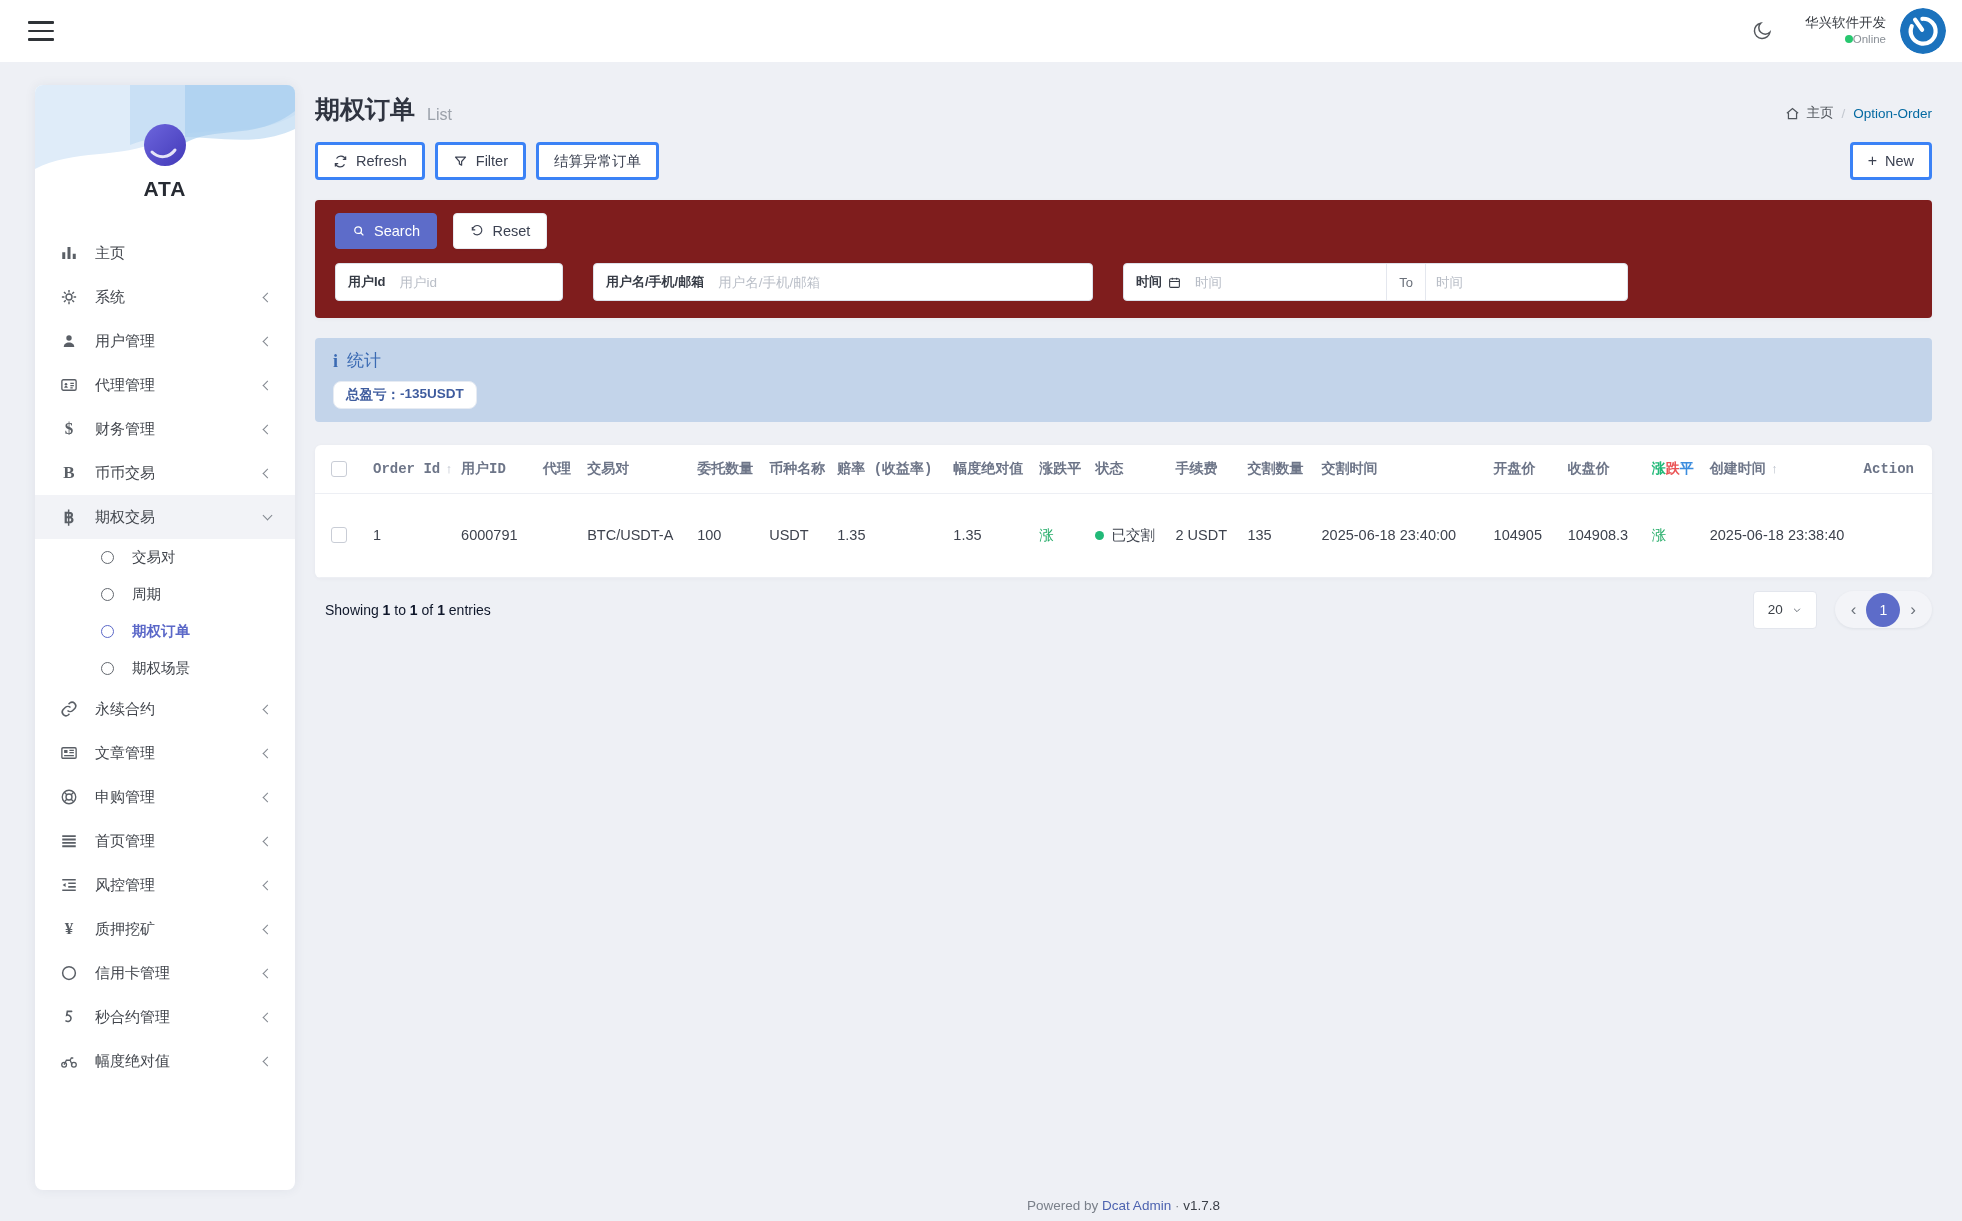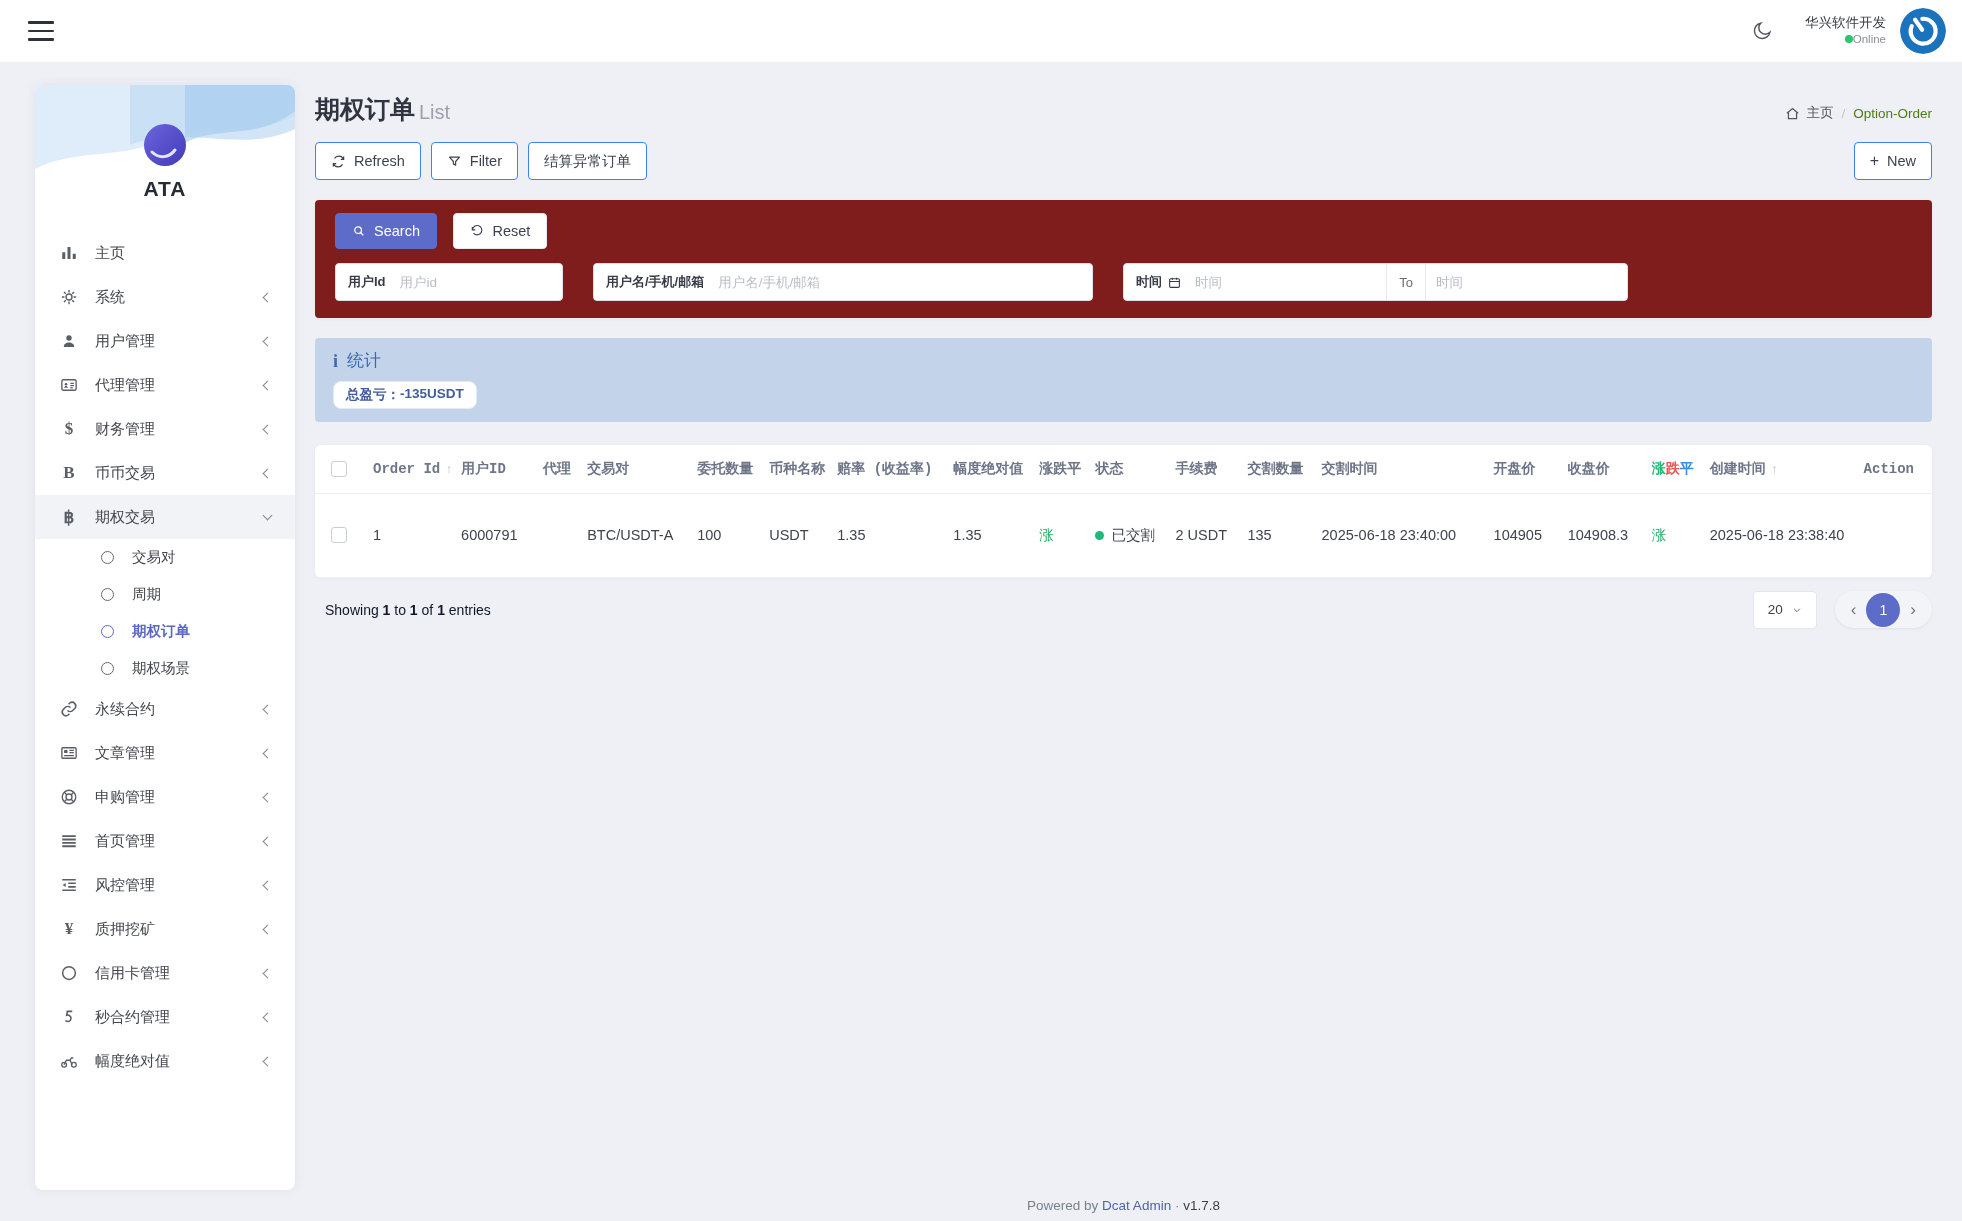--- a/index.html
+++ b/index.html
@@ -37,28 +37,28 @@
   .smi { display:flex; align-items:center; height:37px; padding-left:66px; cursor:pointer; }
   .ring { width:13px; height:13px; border:1.7px solid #63686f; border-radius:50%; margin-right:18px; flex:none; }
   .smi .ml { font-size:14.5px; color:#42464d; }
   .smi.active .ml { color:#5b68c8; font-weight:700; }
   .smi.active .ring { border-color:#5b68c8; }
 
   
   .main { position:absolute; left:315px; top:85px; right:30px; }
   .titlerow { display:flex; align-items:flex-end; padding-top:8px; }
   .ptitle { font-size:25px; font-weight:700; color:#2f3440; }
-  .psub { font-size:20px; color:#9ba1aa; margin-left:4px; padding-bottom:2px; }
+  .psub { font-size:16px; color:#9ba1aa; margin-left:12px; padding-bottom:2px; }
   .crumbs { margin-left:auto; display:flex; align-items:center; gap:8px; font-size:13.5px; color:#51565d; padding-bottom:4px; }
   .crumb-home { display:flex; align-items:center; gap:6px; cursor:pointer; }
   .crumb-div { color:#c2c7cf; }
-  .crumb-cur { color:#4d7c0f; }
+  .crumb-cur { color:#0369a1; }
 
   .toolbar { display:flex; align-items:center; gap:10px; margin-top:16px; }
-  .btn-o { height:38px; display:inline-flex; align-items:center; gap:8px; padding:0 15px; background:#fff; border:1px solid #3b82f6; border-radius:4px; font-size:14.5px; color:#3c4252; cursor:pointer; }
+  .btn-o { height:38px; display:inline-flex; align-items:center; gap:8px; padding:0 15px; background:#fff; border:3px solid #3b82f6; border-radius:4px; font-size:14.5px; color:#3c4252; cursor:pointer; }
   .btn-new { margin-left:auto; }
   .plus { font-size:16px; color:#3c4252; }
 
   .searchcard { margin-top:20px; background:#7f1d1d; border-radius:4px; padding:13px 20px 17px; box-shadow:0 1px 4px rgba(40,50,80,.04); }
   .btn-search { height:36px; display:inline-flex; align-items:center; gap:8px; padding:0 16px; background:#5d6cc9; border:1px solid #5d6cc9; border-radius:4px; color:#fff; font-size:14.5px; cursor:pointer; }
   .btn-reset { height:36px; display:inline-flex; align-items:center; gap:8px; padding:0 16px; background:#fff; border:1px solid #e6e9f0; border-radius:4px; color:#3c4252; font-size:14.5px; cursor:pointer; margin-left:12px; box-shadow:0 1px 2px rgba(40,50,80,.05); }
   .filters { display:flex; gap:30px; margin-top:14px; }
   .fg { display:flex; align-items:center; border:1px solid #dce0e9; border-radius:4px; height:38px; background:#fff; }
   .fg .flabel { padding:0 4px 0 12px; font-size:13px; font-weight:700; color:#363b45; white-space:nowrap; display:flex; align-items:center; gap:6px; }
   .fg input { border:none; outline:none; flex:1; min-width:0; font-size:13.5px; color:#444; padding:0 10px; font-family:"Liberation Sans",sans-serif; background:transparent; }

